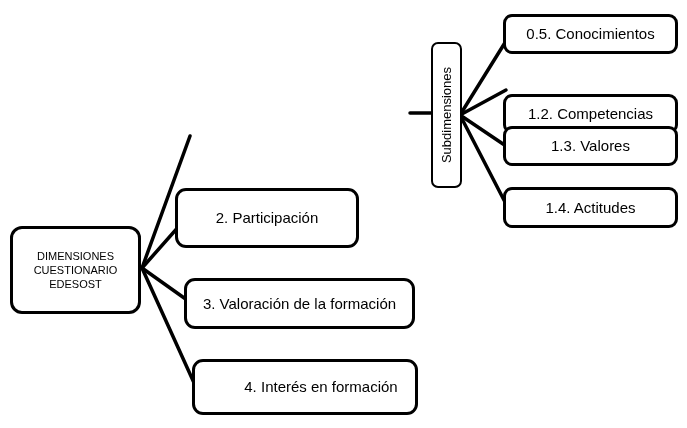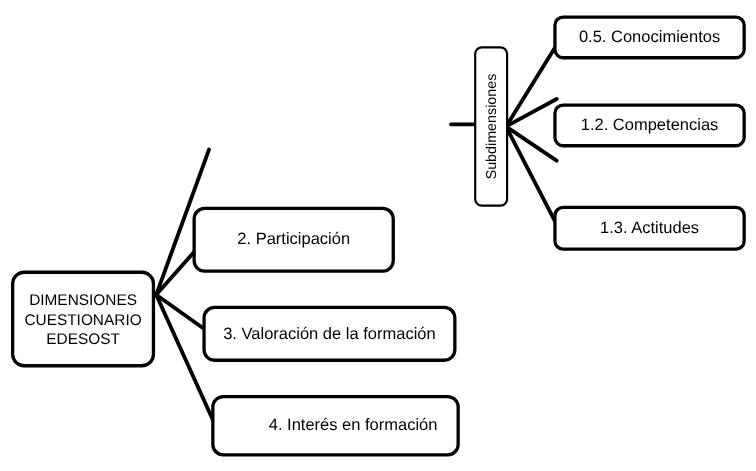--- a/index.html
+++ b/index.html
@@ -34,22 +34,21 @@
     justify-content: center;
     text-align: center;
   }
   .node .label {
     display: block;
     white-space: pre-line;
     line-height: 1.3;
   }
   .root-node {
     border-radius: 12px;
-    font-size: 14px;
-    margin-top: 20px;
+    font-size: 11px;
   }
   .mid-node {
     border-radius: 11px;
     font-size: 15px;
   }
   .right-node {
     border-radius: 9px;
     font-size: 15px;
   }
   .vertical-node {
@@ -104,17 +103,20 @@
   <div class="node vertical-node" style="left:431px; top:42px; width:31px; height:146px;">
     <span class="label">Subdimensiones</span>
   </div>
 
   <div class="node right-node" style="left:503px; top:14px; width:175px; height:40px;">
     <span class="label">0.5. Conocimientos</span>
   </div>
   <div class="node right-node" style="left:503px; top:71px; width:175px; height:40px;margin-top:23px;">
     <span class="label">1.2. Competencias</span>
   </div>
+  <div class="node right-node" style="left:503px; top:126px; width:175px; height:40px;">
+    <span class="label">1.3. Valores</span>
+  </div>
   <div class="node right-node" style="left:503px; top:187px; width:175px; height:41px;">
-    <span class="label">1.3. Actitudes</span>
+    <span class="label">1.4. Actitudes</span>
   </div>
 
 </div>
 
 </body></html>

